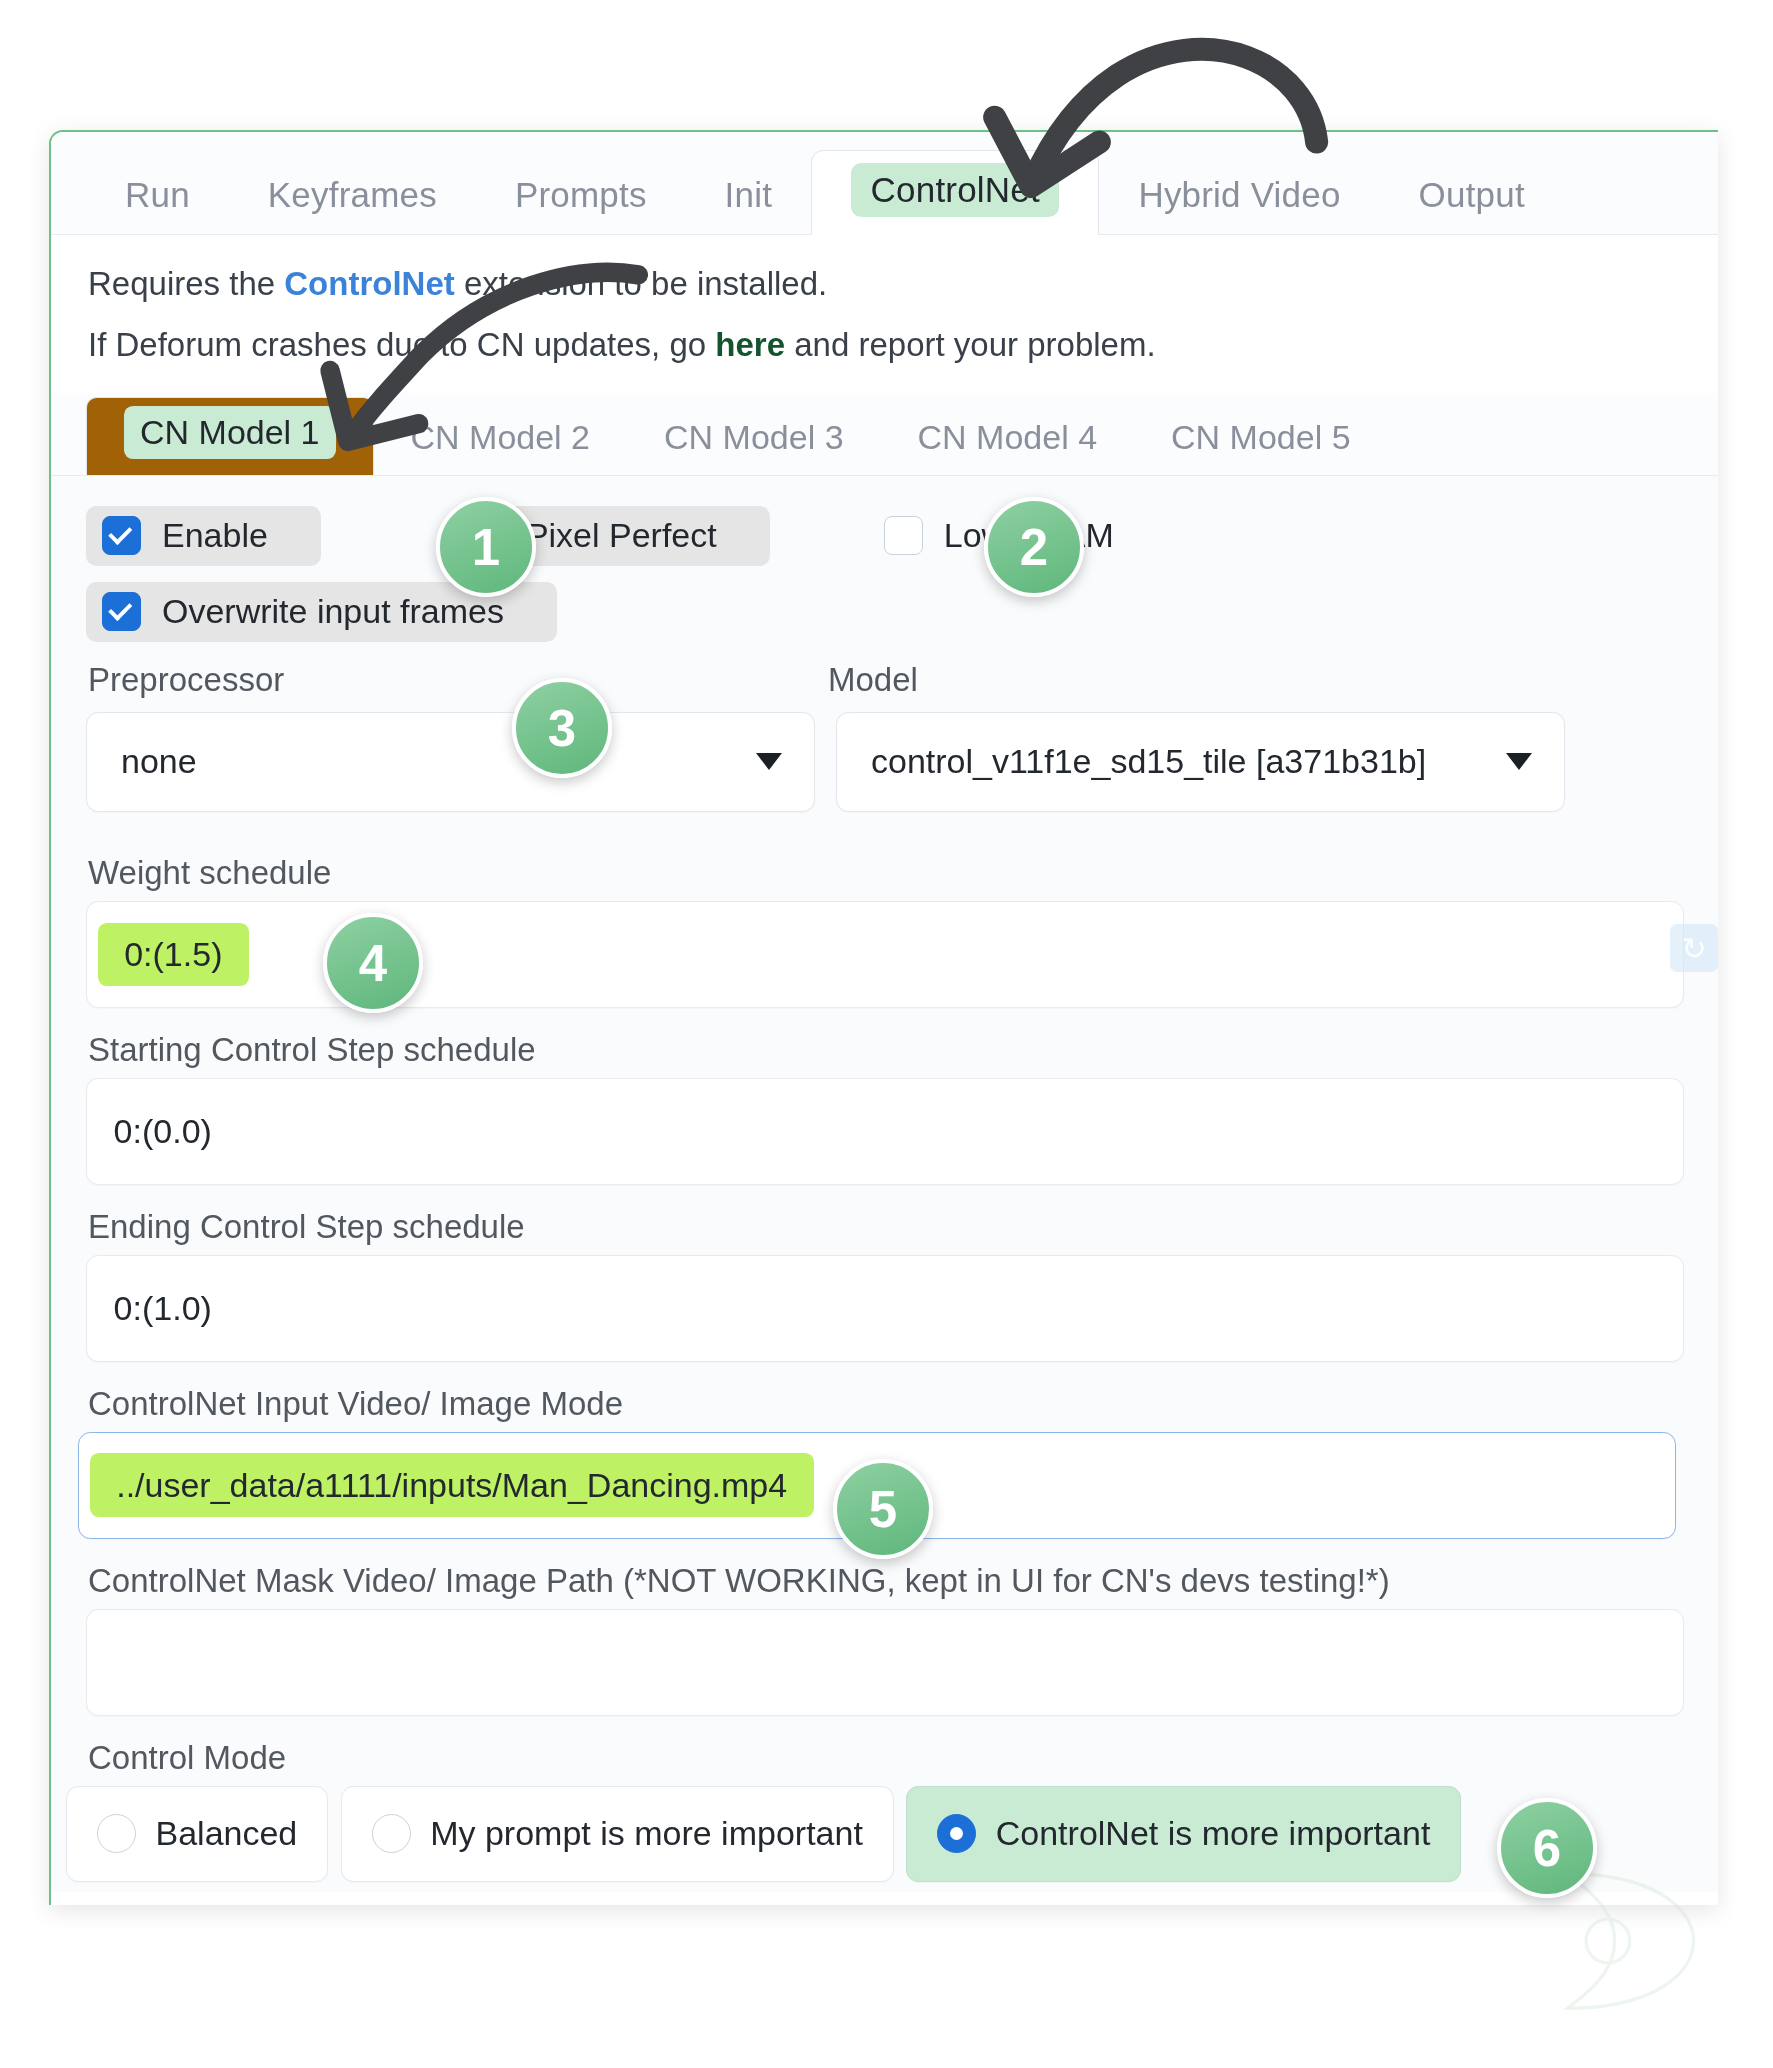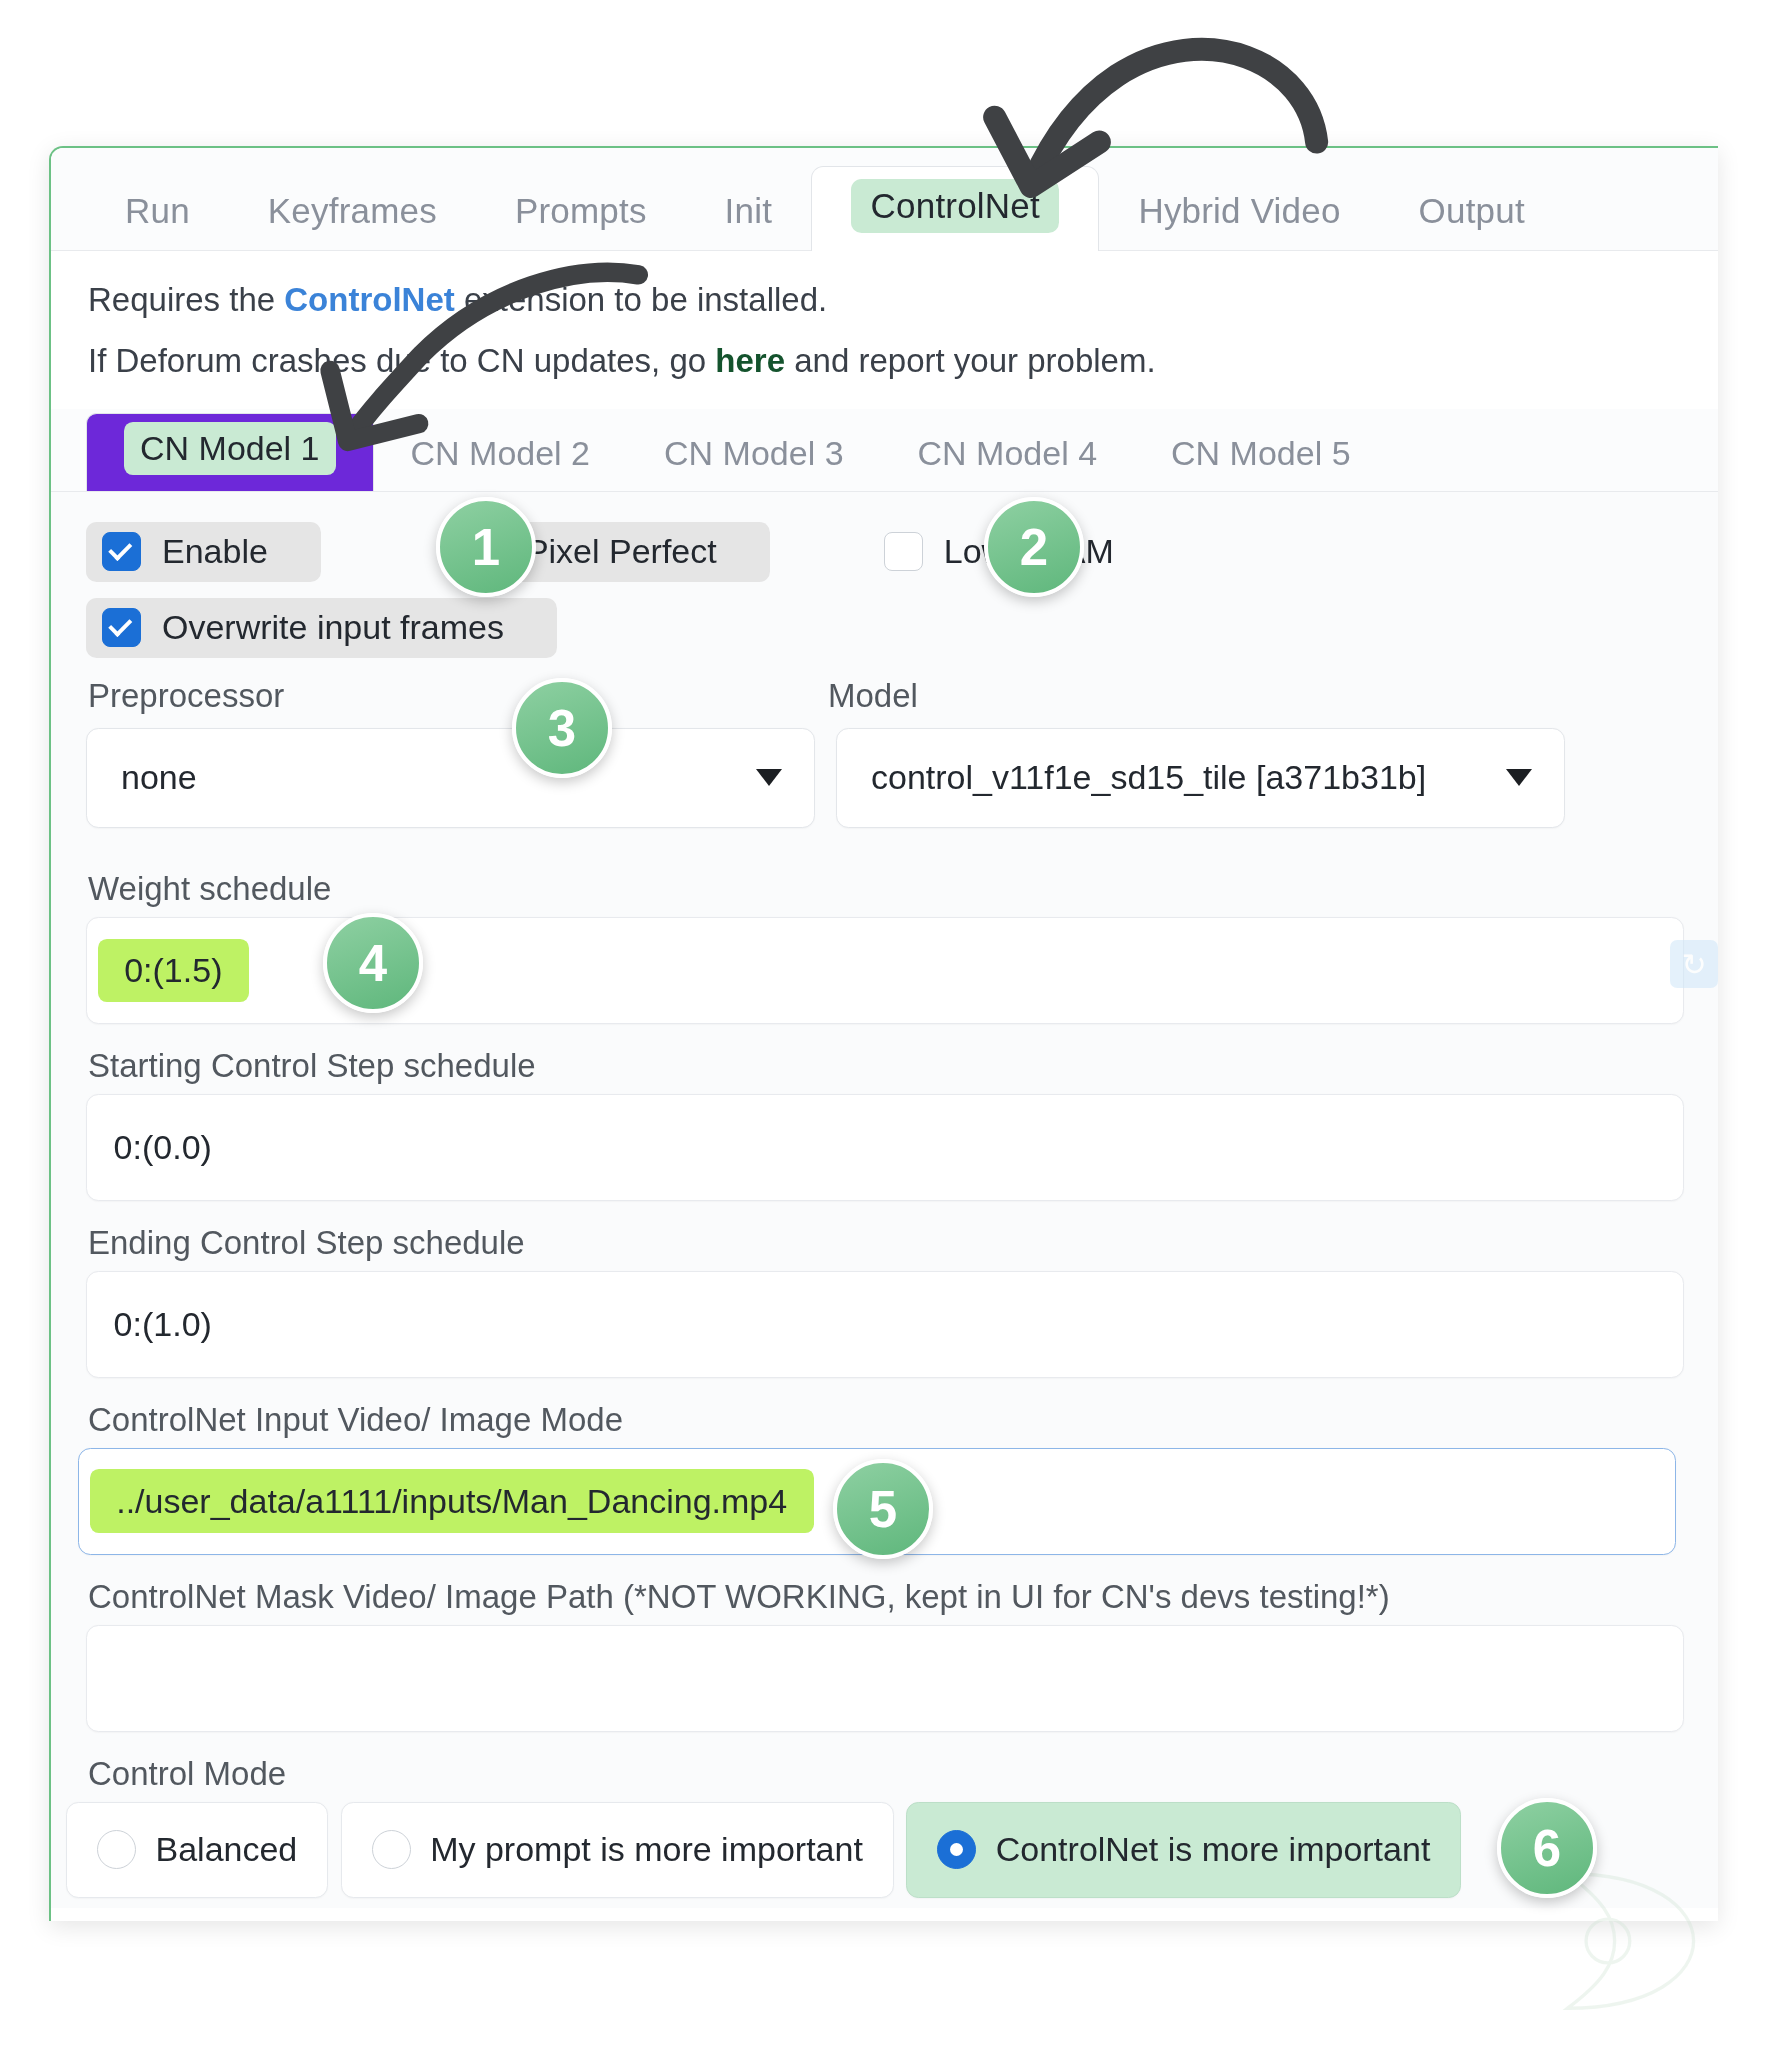--- a/index.html
+++ b/index.html
@@ -7,21 +7,21 @@
     width:1773px;height:2069px;
     background:#ffffff;
     font-family:"Liberation Sans", sans-serif;
     position:relative;
     overflow:hidden;
   }
 
   
   #app-card{
     position:absolute;
-    left:49px; top:146px;
+    left:49px; top:130px;
     width:1667px; height:1773px;
     background:#ffffff;
     border-top:2.7px solid #6cc185;
     border-left:2.7px solid #6cc185;
     border-top-left-radius:14px;
     box-shadow:0 5.3px 23px rgba(0,0,0,0.10);
     overflow:hidden;
   }
 
   
@@ -84,21 +84,21 @@
   }
   .cn-tab{
     font-size:34px;
     color:#8a909b;
     padding:0 37px 17.7px 37px;
     white-space:nowrap;
     cursor:pointer;
   }
   .cn-tab.active{
     color:#23282f;
-    background:#6d28d9;
+    background:#a16207;
     border:0.9px solid #e2e5e9;
     border-bottom:none;
     border-top-left-radius:10.6px;
     border-top-right-radius:10.6px;
     padding-top:8.9px;
     padding-bottom:16px;
     margin-bottom:-0.9px;
   }
   .cn-tab.active .hl{
     background:#c9ead3;

